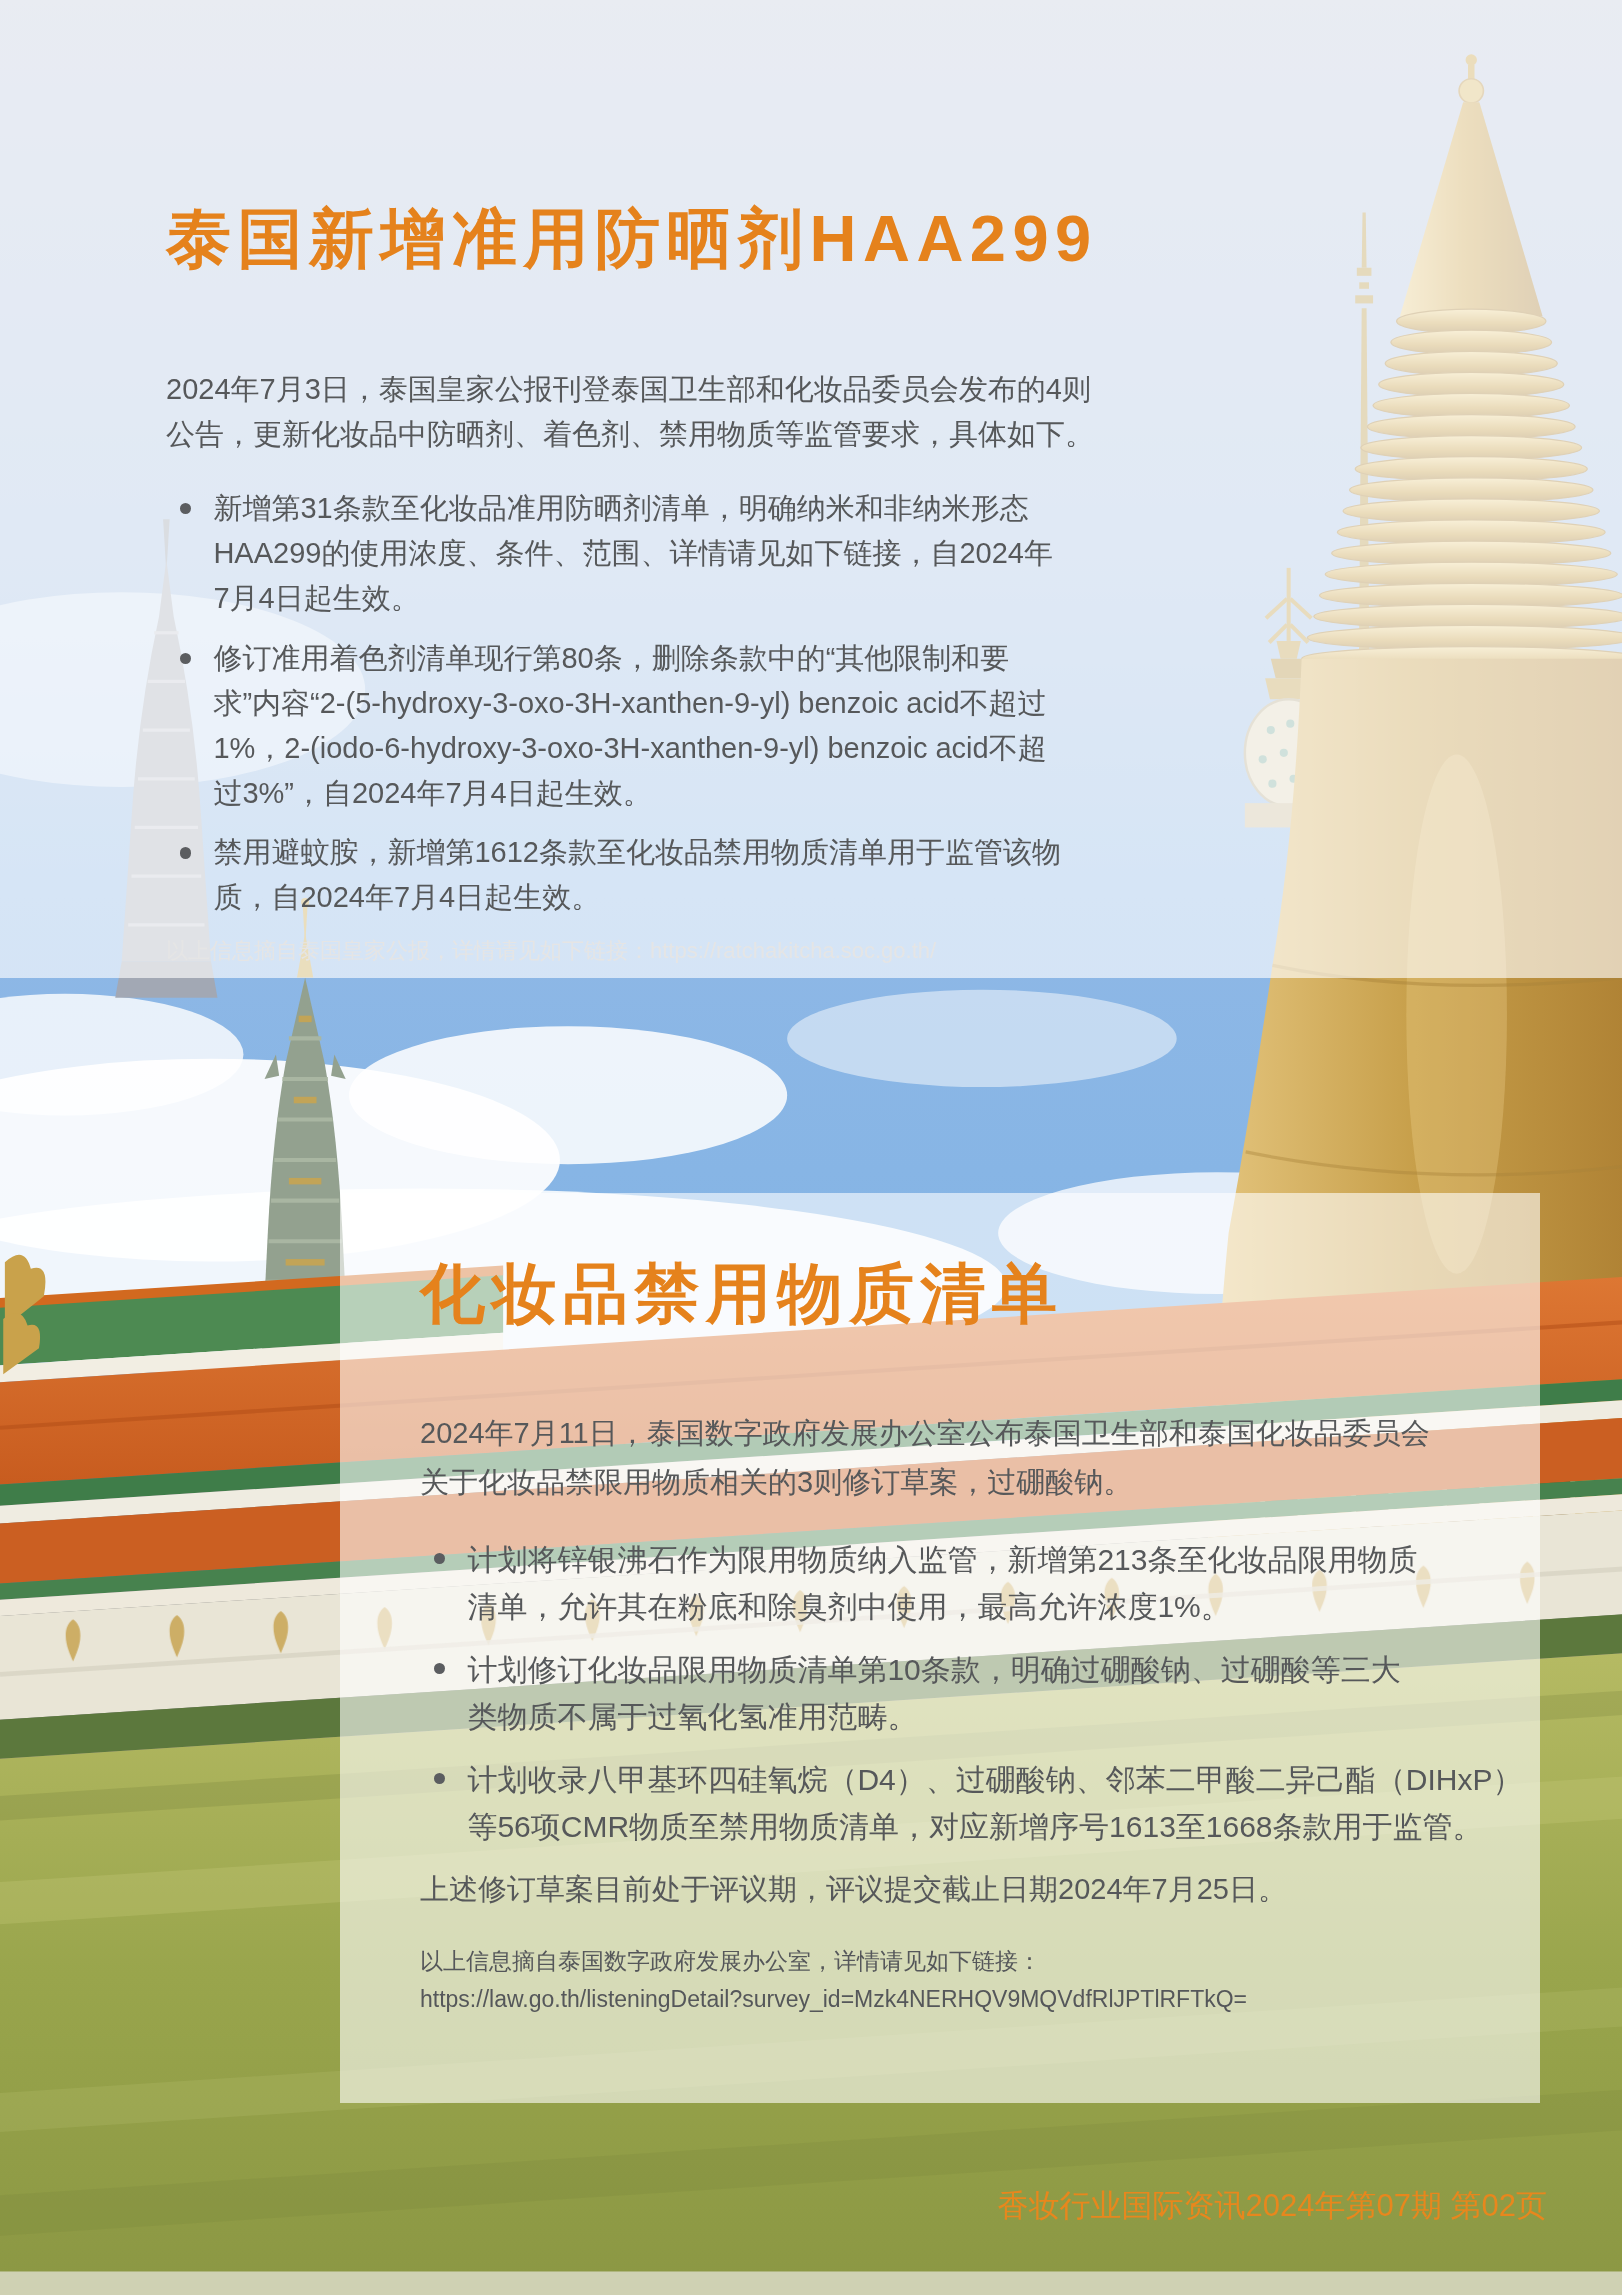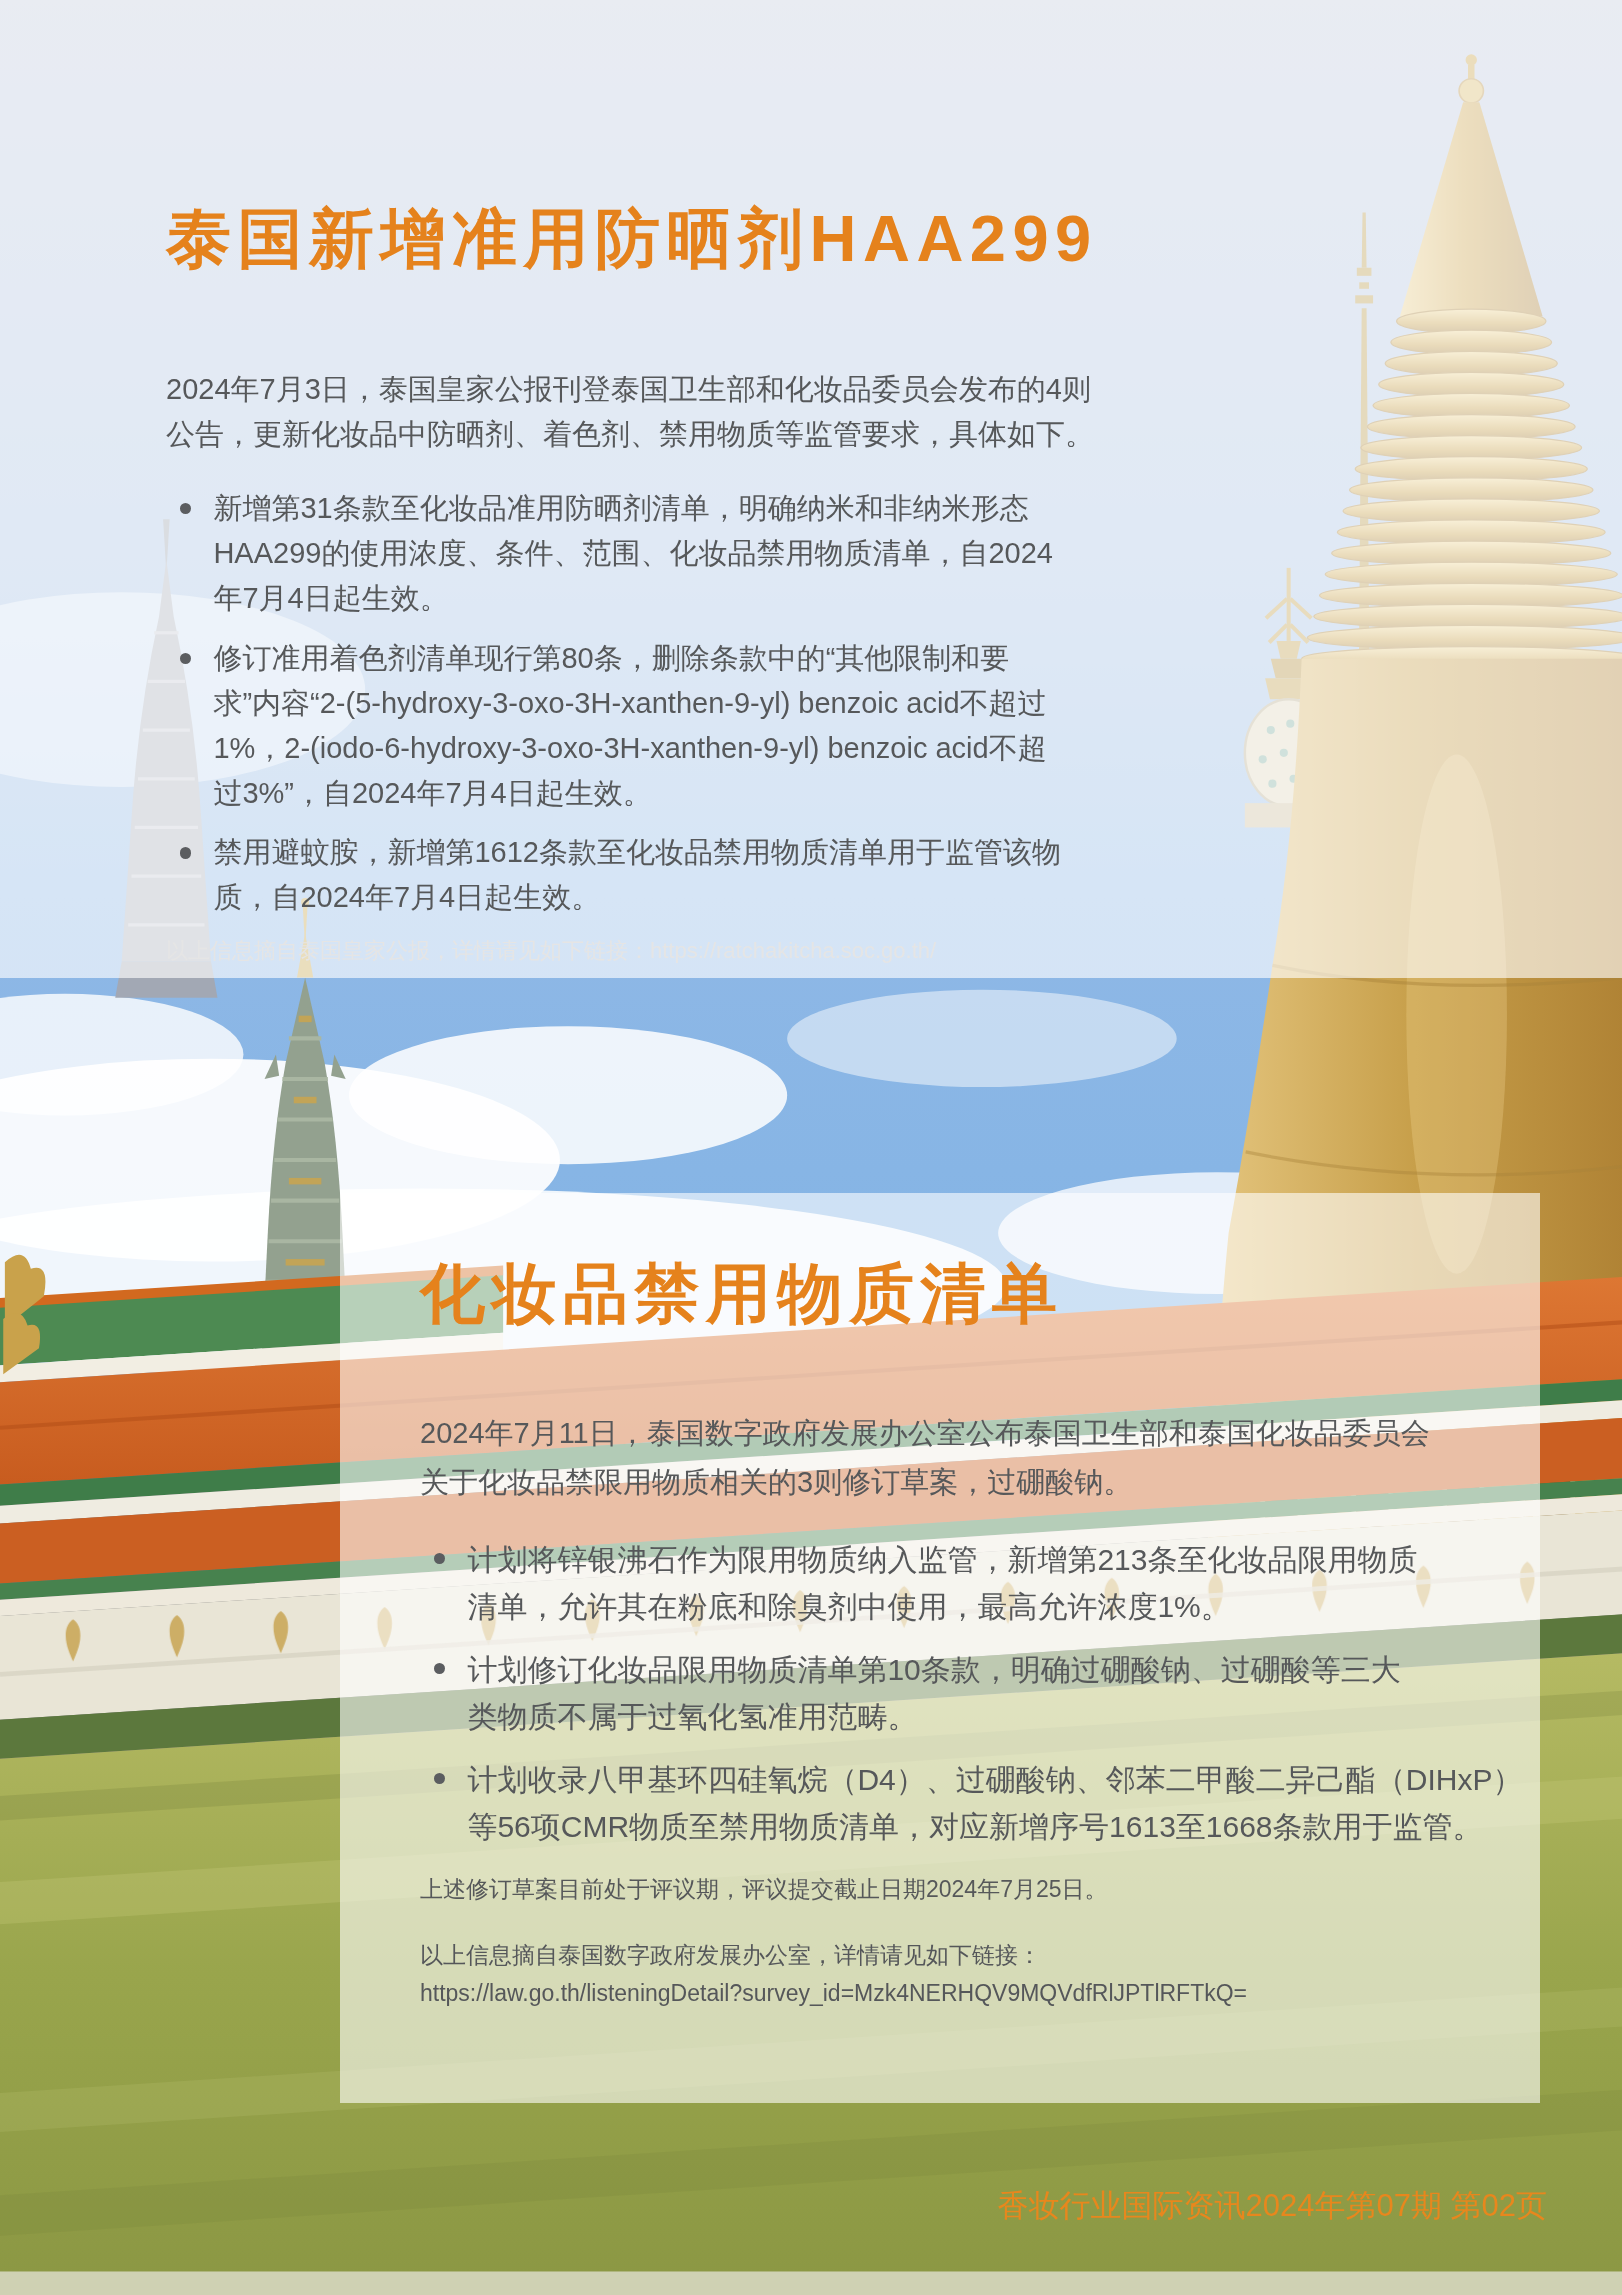--- a/index.html
+++ b/index.html
@@ -28,21 +28,21 @@
   .article2 ul.blist{margin-top:23px;}
   ul.blist li{display:flex;align-items:flex-start;margin:0 0 14.6px 0;}
   .article2 ul.blist li{margin-bottom:16px;}
   .dot{flex:none;width:11.4px;height:11.4px;border-radius:50%;background:#5b5d60;
     margin:17px 22px 0 14px;}
   .btxt{font-size:29px;line-height:45px;width:850px;}
   .btxt2{font-size:30px;line-height:47px;width:962px;}
   .article2 li:nth-child(3) .btxt2{width:1087px;}
 
   .source1{margin-top:14px;font-size:22px;line-height:32px;color:#e5e5e5;}
-  .deadline{margin-top:16px;font-size:23px;line-height:47px;width:1055px;}
+  .deadline{margin-top:16px;font-size:29px;line-height:47px;width:1055px;}
   .source2{margin-top:11.4px;font-size:23px;line-height:38px;color:#55575a;width:1055px;}
   .lnk{color:inherit;text-decoration:none;}
 
   .footer{position:absolute;top:2190px;right:76px;font-size:31px;line-height:32px;
     color:#E8871D;font-weight:500;white-space:nowrap;}
 </style>
 </head>
 <body>
 
 <div id="page">
@@ -263,21 +263,21 @@
 
   <div class="overlay-top"></div>
   <div class="panel"></div>
 
   <section class="article1">
     <h1>泰国新增准用防晒剂HAA299</h1>
     <p class="intro1">2024年7月3日，泰国皇家公报刊登泰国卫生部和化妆品委员会发布的4则公告，更新化妆品中防晒剂、着色剂、禁用物质等监管要求，具体如下。</p>
     <ul class="blist">
       <li>
         <span class="dot"></span>
-        <span class="btxt">新增第31条款至化妆品准用防晒剂清单，明确纳米和非纳米形态HAA299的使用浓度、条件、范围、化妆品禁用物质清单，自2024年7月4日起生效。</span>
+        <span class="btxt">新增第31条款至化妆品准用防晒剂清单，明确纳米和非纳米形态HAA299的使用浓度、条件、范围、详情请见如下链接，自2024年7月4日起生效。</span>
       </li>
       <li>
         <span class="dot"></span>
         <span class="btxt">修订准用着色剂清单现行第80条，删除条款中的“其他限制和要求”内容“2-(5-hydroxy-3-oxo-3H-xanthen-9-yl) benzoic acid不超过1%，2-(iodo-6-hydroxy-3-oxo-3H-xanthen-9-yl) benzoic acid不超过3%”，自2024年7月4日起生效。</span>
       </li>
       <li>
         <span class="dot"></span>
         <span class="btxt">禁用避蚊胺，新增第1612条款至化妆品禁用物质清单用于监管该物质，自2024年7月4日起生效。</span>
       </li>
     </ul>

